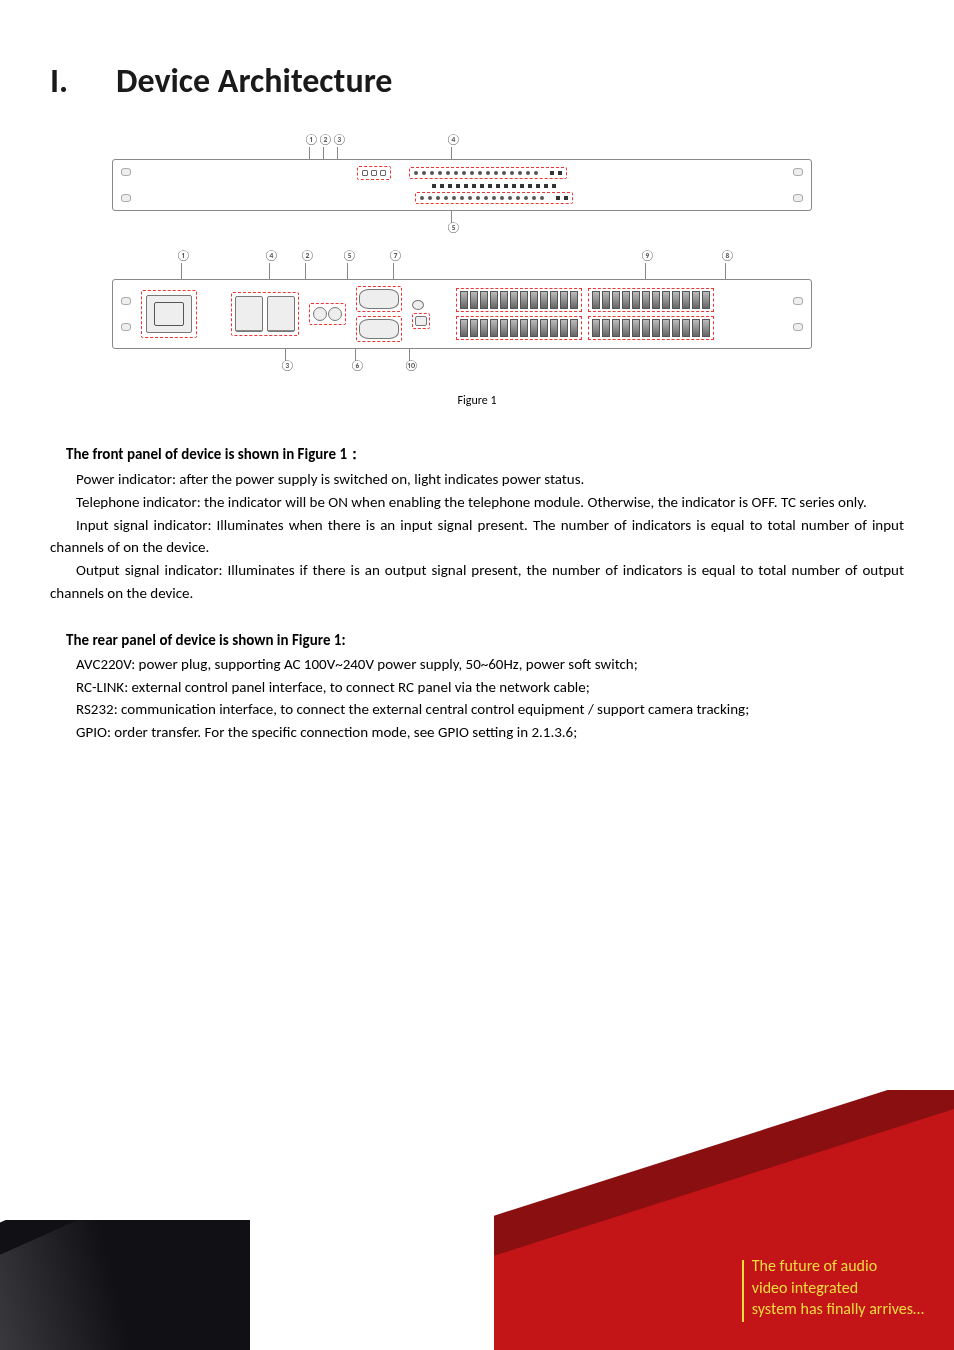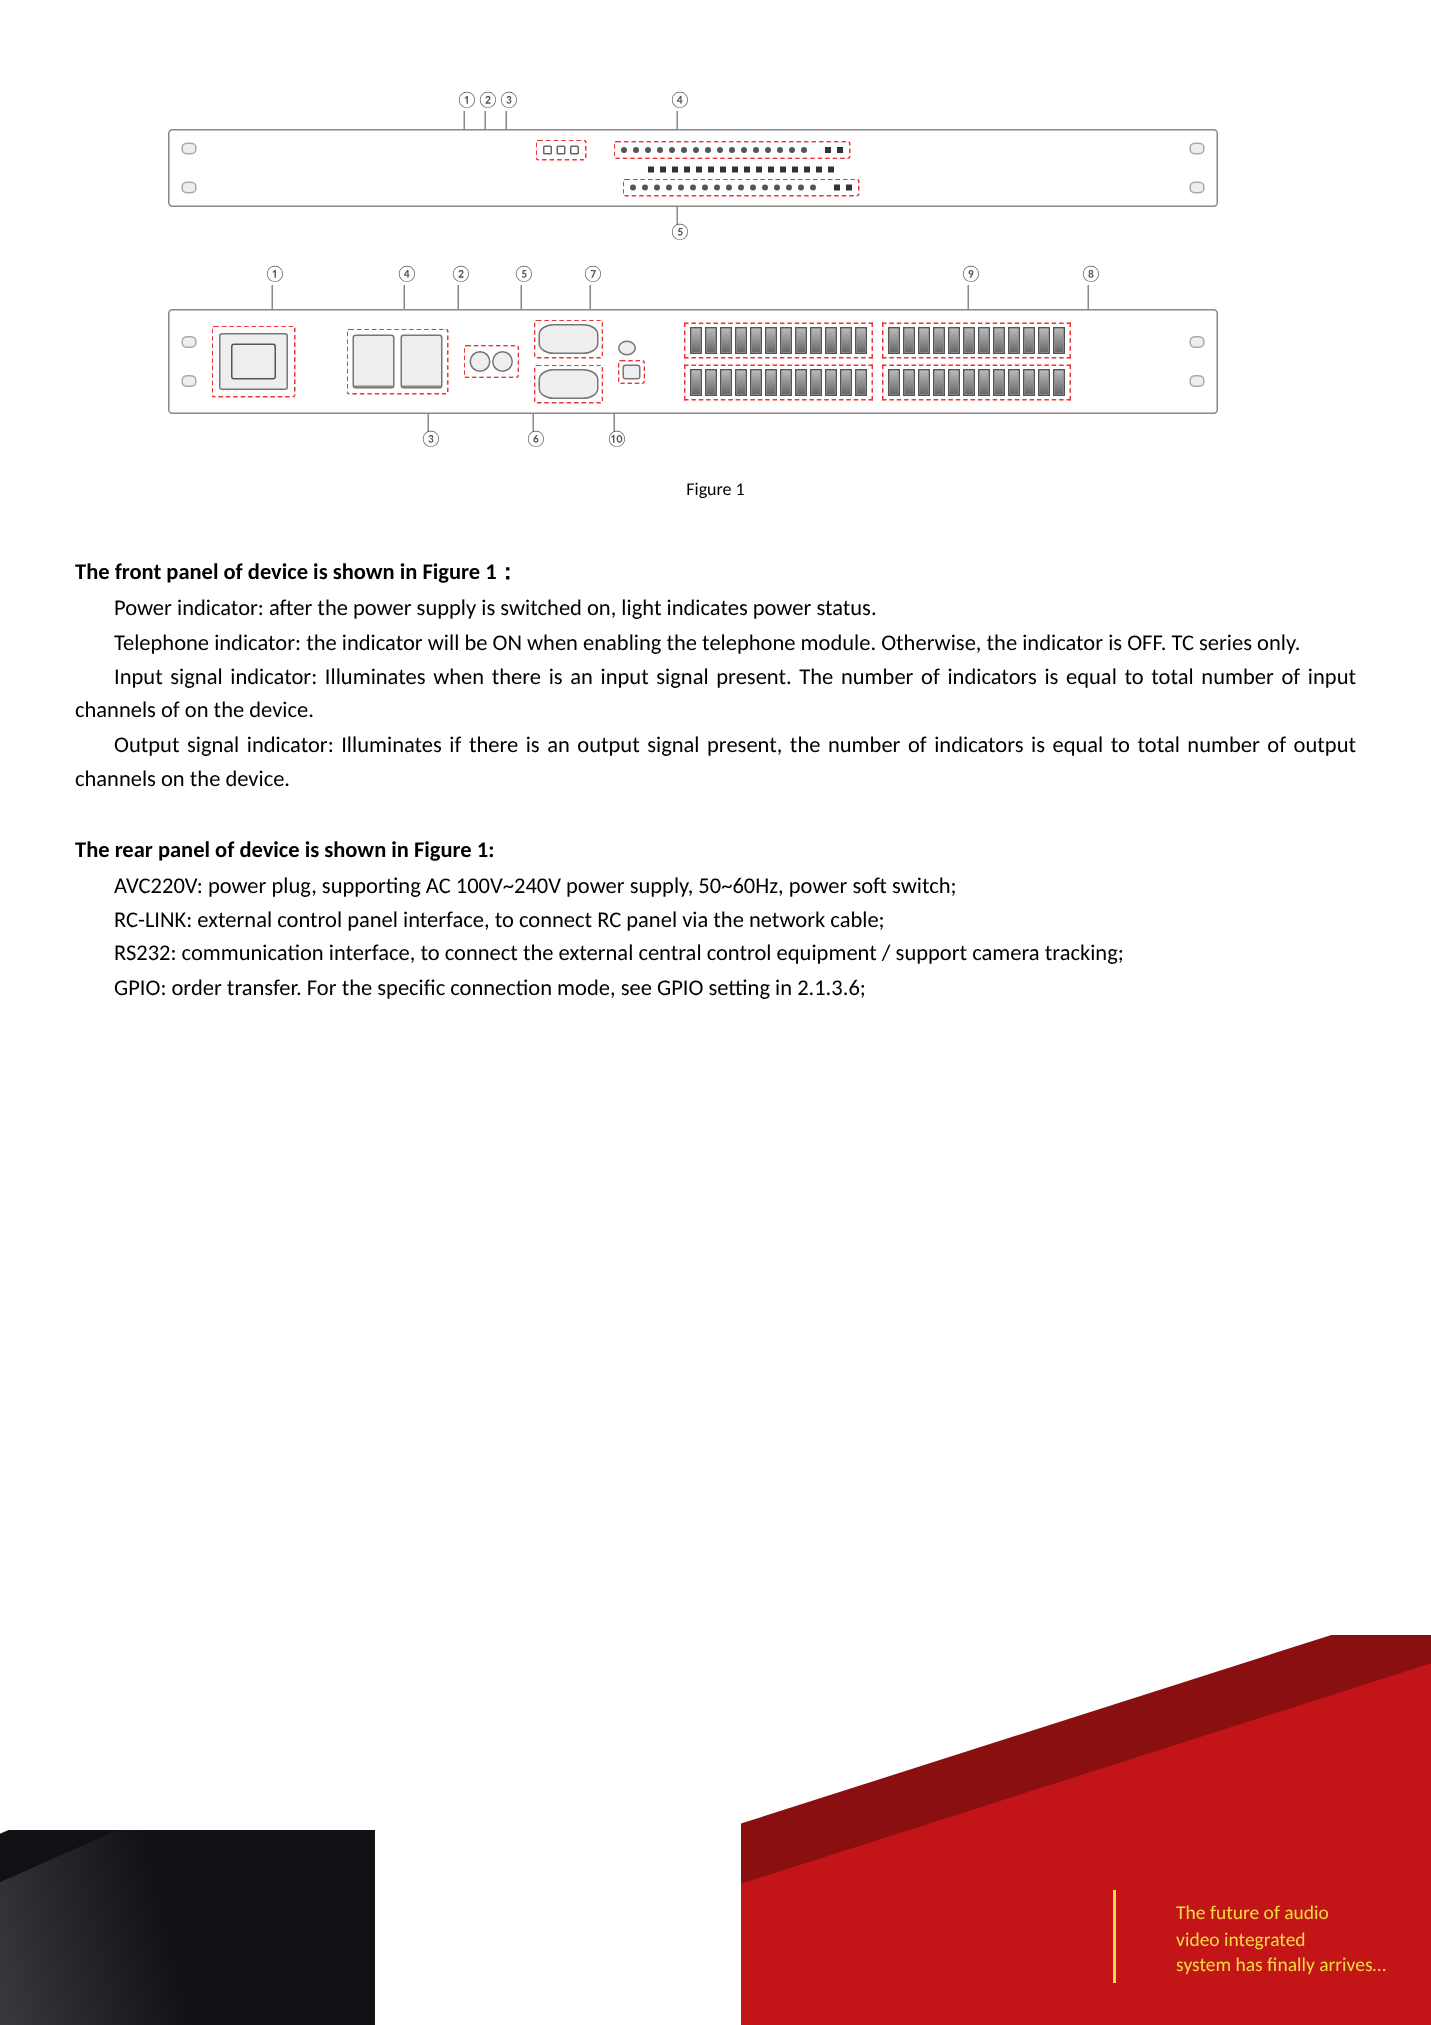--- a/index.html
+++ b/index.html
@@ -3,21 +3,21 @@
 <meta charset="utf-8">
 <style>
   * { box-sizing: border-box; margin: 0; padding: 0; }
   html, body { width: 954px; height: 1350px; background: #fff; font-family: Calibri, Arial, sans-serif; color: #000; position: relative; overflow: hidden; }
   .page { padding: 60px 50px 0 50px; }
   .title { font-size: 34px; font-weight: 700; color: #1a1a1a; margin-bottom: 32px; }
   .title .num { display: inline-block; width: 66px; }
   .figwrap { width: 100%; display: flex; flex-direction: column; align-items: center; margin-bottom: 10px; }
   .fig { margin-left: -30px; }
   .figcap { font-size: 12px; margin: 18px 0 26px 0; }
-  .subhead { font-size: 15px; font-weight: 700; margin: 12px 0 4px 0; }
+  .subhead { font-size: 15px; font-weight: 700; margin: 12px 0 4px 16px; }
   .body { font-size: 15px; line-height: 1.52; text-align: justify; text-justify: inter-word; }
   .body p { margin: 0; }
   .indent { text-indent: 26px; }
   .gap { height: 14px; }
   .rs485 { font-size: 15px; margin-top: 240px; text-indent: 26px; }
 
   
   .panel { border: 1.2px solid #888; border-radius: 3px; width: 700px; margin: 0 auto; padding: 6px 8px; position: relative; display: flex; align-items: center; gap: 10px; }
   .screw { width: 10px; height: 8px; border: 1px solid #aaa; border-radius: 4px/3px; background: #eee; }
   .screwcol { display: flex; flex-direction: column; gap: 18px; }
@@ -42,32 +42,35 @@
   .telbox { display: flex; gap: 1px; }
   .serial { width: 40px; height: 20px; border: 1px solid #777; border-radius: 10px/7px; background: #eee; }
   .term { width: 8px; height: 18px; background: linear-gradient(#bbb,#666); border: 1px solid #555; }
   .termgroup { border: 1.2px dashed #e33; padding: 2px 3px; display: flex; gap: 2px; }
   .callrow { position: relative; height: 30px; width: 700px; margin: 0 auto; }
 
   
   .footer-red { position: absolute; right: 0; bottom: 0; width: 460px; height: 260px; overflow: hidden; }
   .tri-back { position: absolute; right: -30px; bottom: -30px; width: 560px; height: 320px; background: #8a0f10; transform: skewY(-14deg) rotate(-4deg); transform-origin: bottom right; border-top-left-radius: 40px; }
   .tri-front { position: absolute; right: -30px; bottom: -30px; width: 520px; height: 280px; background: #c31418; transform: skewY(-14deg) rotate(-4deg); transform-origin: bottom right; border-top-left-radius: 40px; }
-  .footer-text { position: absolute; right: 30px; bottom: 30px; color: #f0dc3f; font-size: 13px; line-height: 1.35; text-align: left; }
+  .footer-text { position: absolute; right: 30px; bottom: 30px; color: #f0dc3f; font-size: 16px; line-height: 1.35; text-align: left; }
   .footer-bar { position: absolute; right: 210px; bottom: 28px; width: 2.5px; height: 62px; background: #f0dc3f; }
 
   
   .footer-left { position: absolute; left: 0; bottom: 0; width: 250px; height: 130px; overflow: hidden; }
   .wedge-dark { position: absolute; left: -40px; bottom: -60px; width: 320px; height: 230px; background: #101015; transform: rotate(-24deg); border-radius: 12px; }
   .wedge-shine { position: absolute; left: -40px; bottom: -90px; width: 330px; height: 230px; background: linear-gradient(100deg, rgba(255,255,255,0.25), rgba(255,255,255,0) 50%); transform: rotate(-24deg); border-radius: 12px; }
 </style>
 </head>
 <body>
 
 <div class="page">
+  <h1 class="title">
+    <span class="num">I.</span><span>Device Architecture</span>
+  </h1>
 
   <div class="figwrap">
     <div class="fig">
 
       <div class="callouts-top">
         <span class="co" style="left:192px;top:0">①</span>
         <span class="co" style="left:206px;top:0">②</span>
         <span class="co" style="left:220px;top:0">③</span>
         <span class="co" style="left:334px;top:0">④</span>
         <span class="cline" style="left:197px;top:14px;height:12px"></span>

